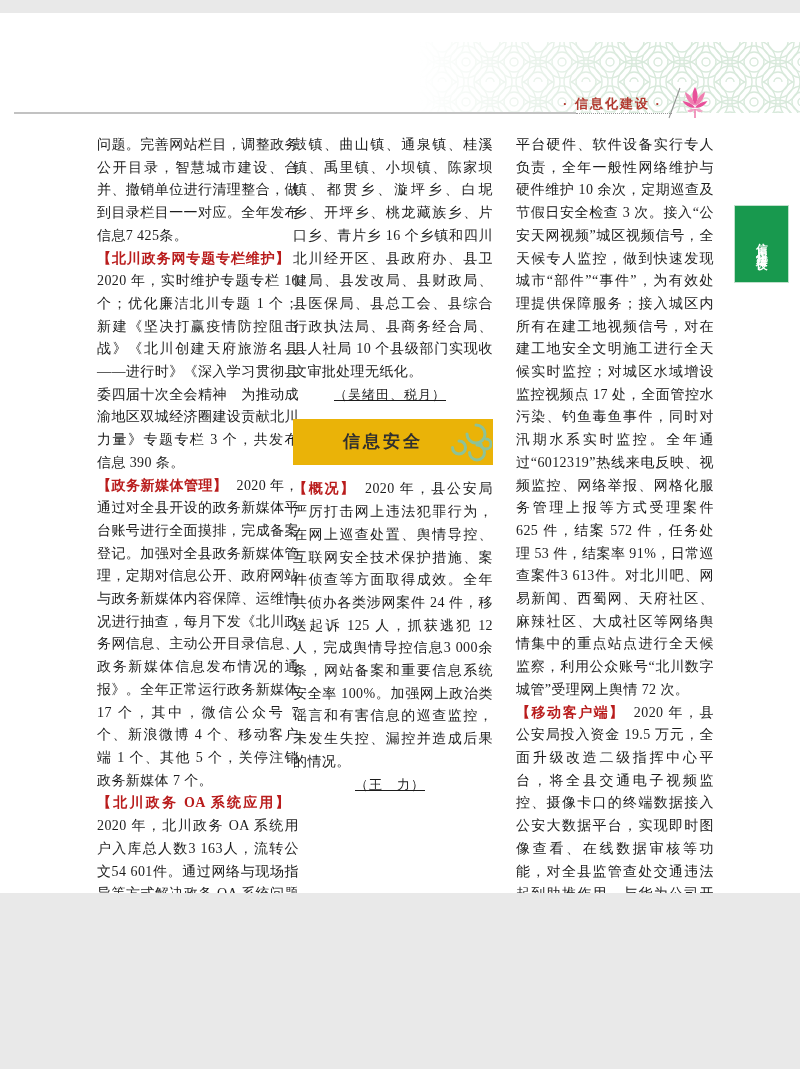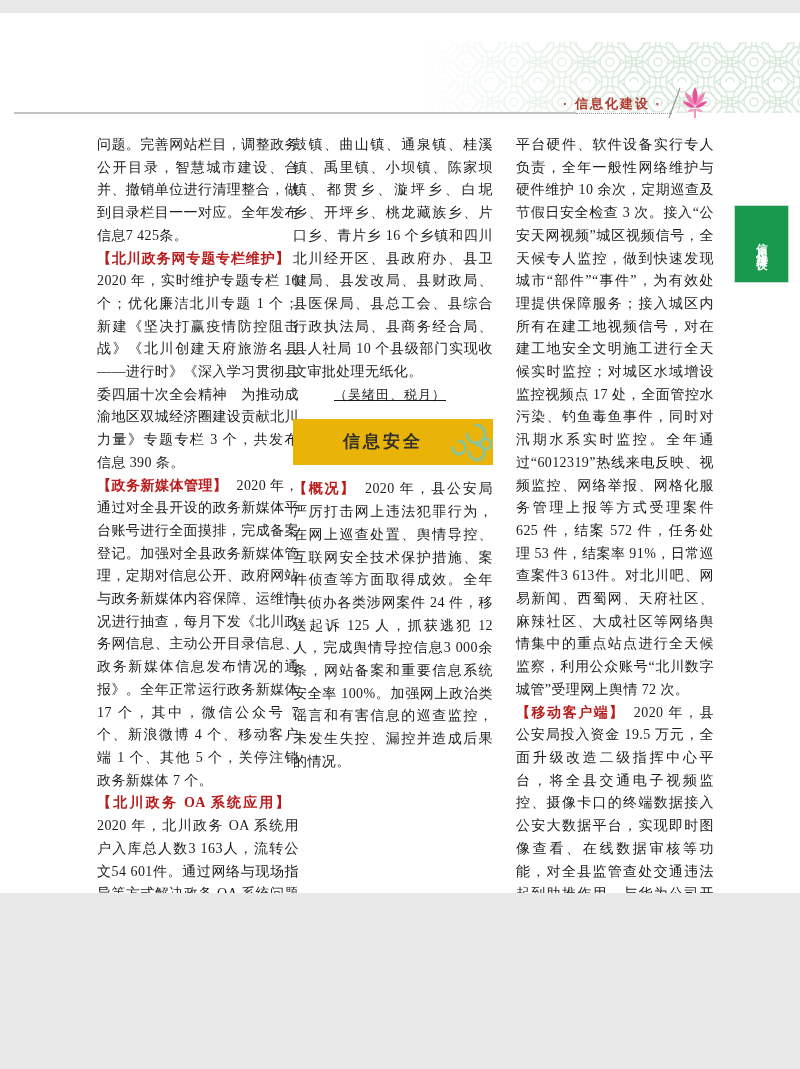--- a/index.html
+++ b/index.html
@@ -140,20 +140,21 @@
         <g fill="none" stroke="#8cc298" stroke-width="3" stroke-linecap="round">
           <path d="M30 4 a9 9 0 1 1 -9 9"></path>
           <path d="M13 20 a6.5 6.5 0 1 1 -6.5 6.5"></path>
           <path d="M31 24 a7.5 7.5 0 1 1 -7.5 7.5"></path>
           <path d="M40 18 a5 5 0 1 1 -5 5"></path>
         </g>
       </svg>
     </div>
 
     <p><span class="entry-title">【概况】</span><span>2020 年，县公安局严厉打击网上违法犯罪行为，在网上巡查处置、舆情导控、互联网安全技术保护措施、案件侦查等方面取得成效。全年共侦办各类涉网案件 24 件，移送起诉 125 人，抓获逃犯 12 人，完成舆情导控信息3 000余条，网站备案和重要信息系统安全率 100%。加强网上政治类谣言和有害信息的巡查监控，未发生失控、漏控并造成后果的情况。</span></p>
+    <p class="byline">（王　力）</p>
 
 
   </div>
 
   <div class="col col-3">
     <p>平台硬件、软件设备实行专人负责，全年一般性网络维护与硬件维护 10 余次，定期巡查及节假日安全检查 3 次。接入“公安天网视频”城区视频信号，全天候专人监控，做到快速发现城市“部件”“事件”，为有效处理提供保障服务；接入城区内所有在建工地视频信号，对在建工地安全文明施工进行全天候实时监控；对城区水域增设监控视频点 17 处，全面管控水污染、钓鱼毒鱼事件，同时对汛期水系实时监控。全年通过“6012319”热线来电反映、视频监控、网络举报、网格化服务管理上报等方式受理案件 625 件，结案 572 件，任务处理 53 件，结案率 91%，日常巡查案件3 613件。对北川吧、网易新闻、西蜀网、天府社区、麻辣社区、大成社区等网络舆情集中的重点站点进行全天候监察，利用公众账号“北川数字城管”受理网上舆情 72 次。</p>
     <p class="entry"><span class="entry-title">【移动客户端】</span><span>2020 年，县公安局投入资金 19.5 万元，全面升级改造二级指挥中心平台，将全县交通电子视频监控、摄像卡口的终端数据接入公安大数据平台，实现即时图像查看、在线数据审核等功能，对全县监管查处交通违法起到助推作用。与华为公司开展战略合作，投入资金 300 余万元，引进非现场执法智能 AI 系统，提升55%的违法采集有效数据，提</span></p>
   </div>
 
   <div class="pageno-box">

